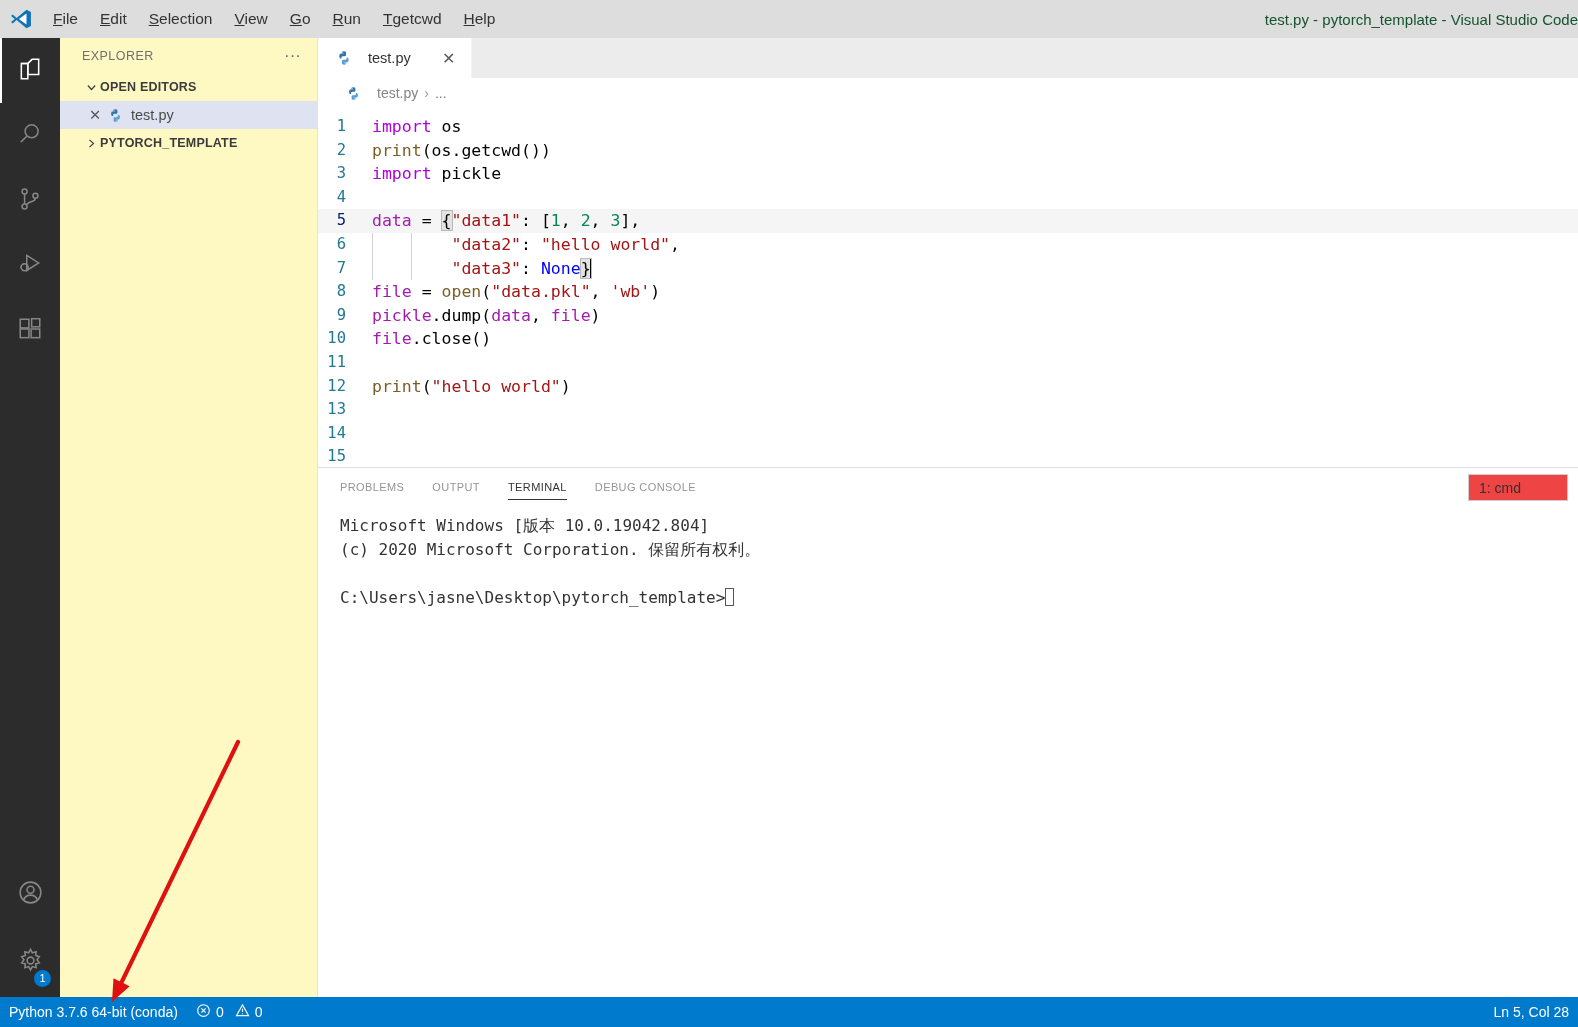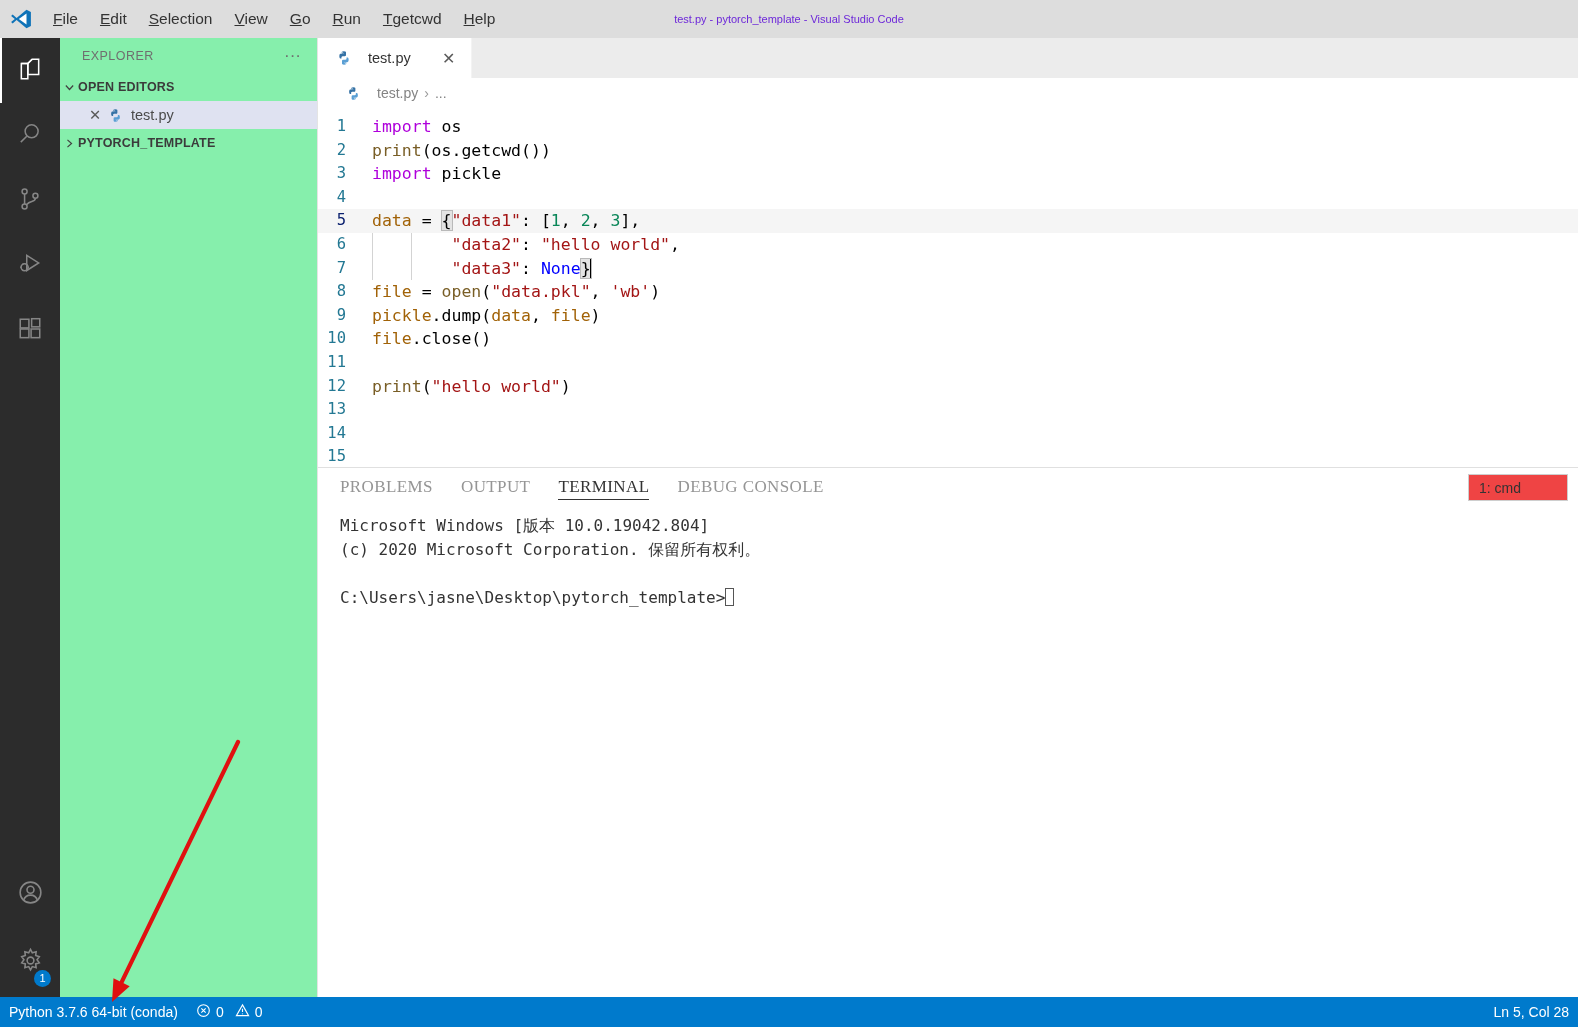--- a/index.html
+++ b/index.html
@@ -51,23 +51,23 @@
     line-height: 38px;
     font-size: 15.5px;
     color: #333333;
     cursor: default;
     white-space: nowrap;
   }
   .menu-item .accel { text-decoration: underline; }
   .title-text {
     position: absolute;
     left: 0; right: 0;
-    text-align: center;
-    font-size: 11px;
-    color: #6d28d9;
+    text-align: right;
+    font-size: 15px;
+    color: #14532d;
     pointer-events: none;
   }
 
   
   .bodyrow {
     flex: 1;
     display: flex;
     min-height: 0;
     position: relative;
   }
@@ -113,21 +113,21 @@
     height: 17px;
     border-radius: 9px;
     text-align: center;
     font-family: "Liberation Sans", sans-serif;
   }
 
   
   .sidebar {
     width: 258px;
     min-width: 258px;
-    background: #86efac;
+    background: #fef9c3;
     display: flex;
     flex-direction: column;
     flex-shrink: 0;
     border-right: 1px solid #e4e4e4;
   }
   .sb-header {
     height: 35px;
     display: flex;
     align-items: center;
     padding: 0 12px 0 22px;
@@ -143,21 +143,21 @@
     color: #6f6f6f;
     font-size: 17px;
     line-height: 10px;
     cursor: pointer;
     padding: 0 4px;
   }
   .sec-header {
     height: 28px;
     display: flex;
     align-items: center;
-    padding-left: 0;
+    padding-left: 22px;
     cursor: pointer;
     font-size: 12.5px;
     font-weight: bold;
     color: #3b3b3b;
     letter-spacing: 0.2px;
   }
   .chev {
     width: 18px;
     display: inline-flex;
     align-items: center;
@@ -271,21 +271,21 @@
   }
   .cline.current .lnum { color: #0b216f; }
   .ctext { flex: 1; position: relative; }
 
   
   .t-kw   { color: #af00db; margin-top: 28px; }
   .t-fn   { color: #795e26; }
   .t-str  { color: #a31515; }
   .t-num  { color: #098658; }
   .t-const{ color: #0000ff; }
-  .t-var  { color: #a16207; }
+  .t-var  { color: #a21caf; }
   .t-plain{ color: #000000; }
   .t-punc { color: #000000; }
   .bracket-match {
     background: #e3e3e3;
     outline: 1px solid #b9b9b9;
   }
   .cursor {
     display: inline-block;
     width: 2px;
     height: 19px;
@@ -314,30 +314,29 @@
   .panel-tabs {
     height: 38px;
     min-height: 38px;
     display: flex;
     align-items: center;
     padding-left: 22px;
     position: relative;
     flex-shrink: 0;
   }
   .ptab {
-    font-size: 17px;
+    font-size: 11px;
     letter-spacing: 0.4px;
     color: #959595;
     margin-right: 28px;
     cursor: pointer;
     height: 38px;
     line-height: 38px;
     position: relative;
     text-transform: uppercase;
-    font-family: Liberation Serif, serif;
   }
   .ptab.active { color: #333333; }
   .ptab.active::after {
     content: "";
     position: absolute;
     left: 0; right: 0; bottom: 6px;
     height: 1.5px;
     background: #333333;
   }
   .term-select {

